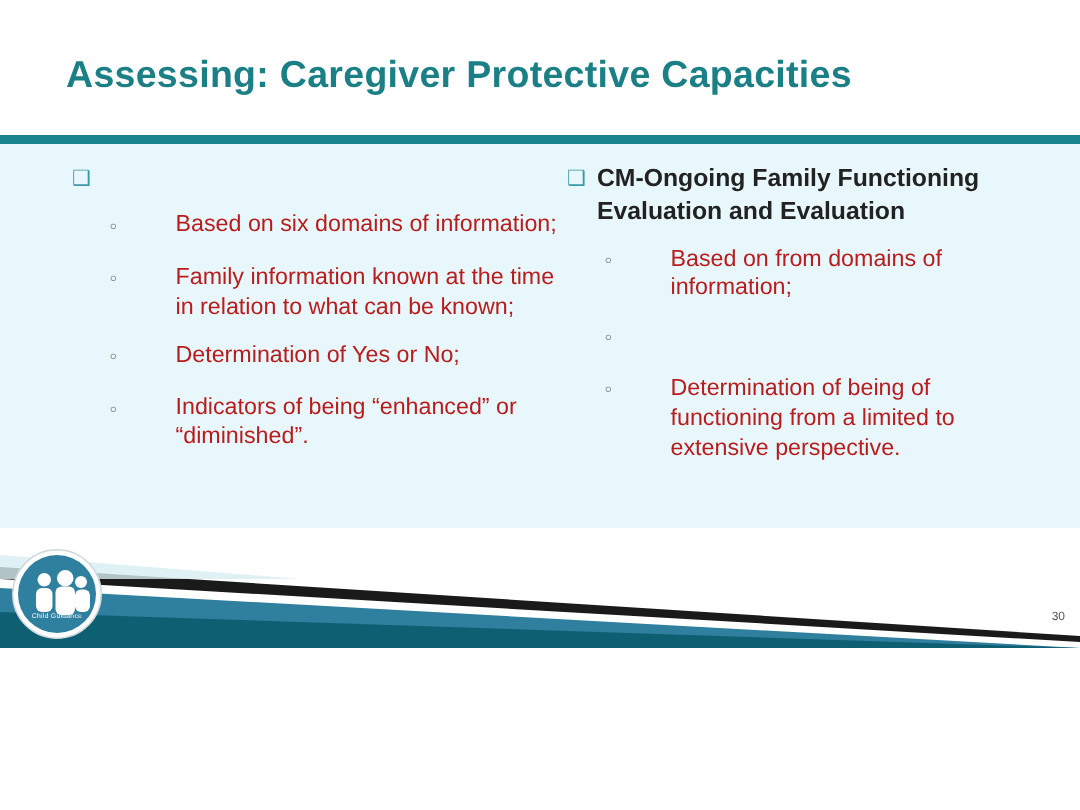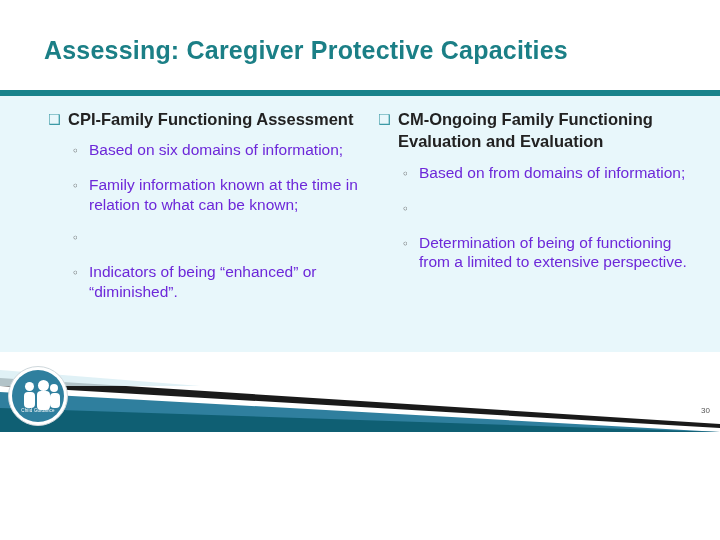--- a/index.html
+++ b/index.html
@@ -99,22 +99,23 @@
   .lvl2 .marker {
     width: 17px;
     flex: 0 0 17px;
     color: #555555;
     font-size: 12px;
     line-height: 23px;
     font-family: "DejaVu Sans", sans-serif;
   }
   .lvl2 .txt {
     font-size: 15.5px;
-    color: #6d28d9;
+    color: #b91c1c;
     line-height: 1.28;
+    margin-left: 28px;
   }
 
   
   #band {
     position: absolute;
     left: 0;
     bottom: 0;
     width: 720px;
     height: 80px;
     overflow: hidden;
@@ -174,32 +175,32 @@
 <div id="slide">
 
   <div id="title">Assessing: Caregiver Protective Capacities</div>
   <div id="title-rule"></div>
 
   <div id="body-panel"></div>
 
   <div class="column" id="col-left">
     <div class="lvl1">
       <span class="marker">❑</span>
-      <span class="txt">CPI-Family Functioning Assessment</span>
     </div>
     <div class="lvl2">
       <span class="marker">◦</span>
       <span class="txt">Based on six domains of information;</span>
     </div>
     <div class="lvl2">
       <span class="marker">◦</span>
       <span class="txt">Family information known at the time in relation to what can be known;</span>
     </div>
     <div class="lvl2">
       <span class="marker">◦</span>
+      <span class="txt">Determination of Yes or No;</span>
     </div>
     <div class="lvl2">
       <span class="marker">◦</span>
       <span class="txt">Indicators of being “enhanced” or “diminished”.</span>
     </div>
   </div>
 
   <div class="column" id="col-right">
     <div class="lvl1">
       <span class="marker">❑</span>

